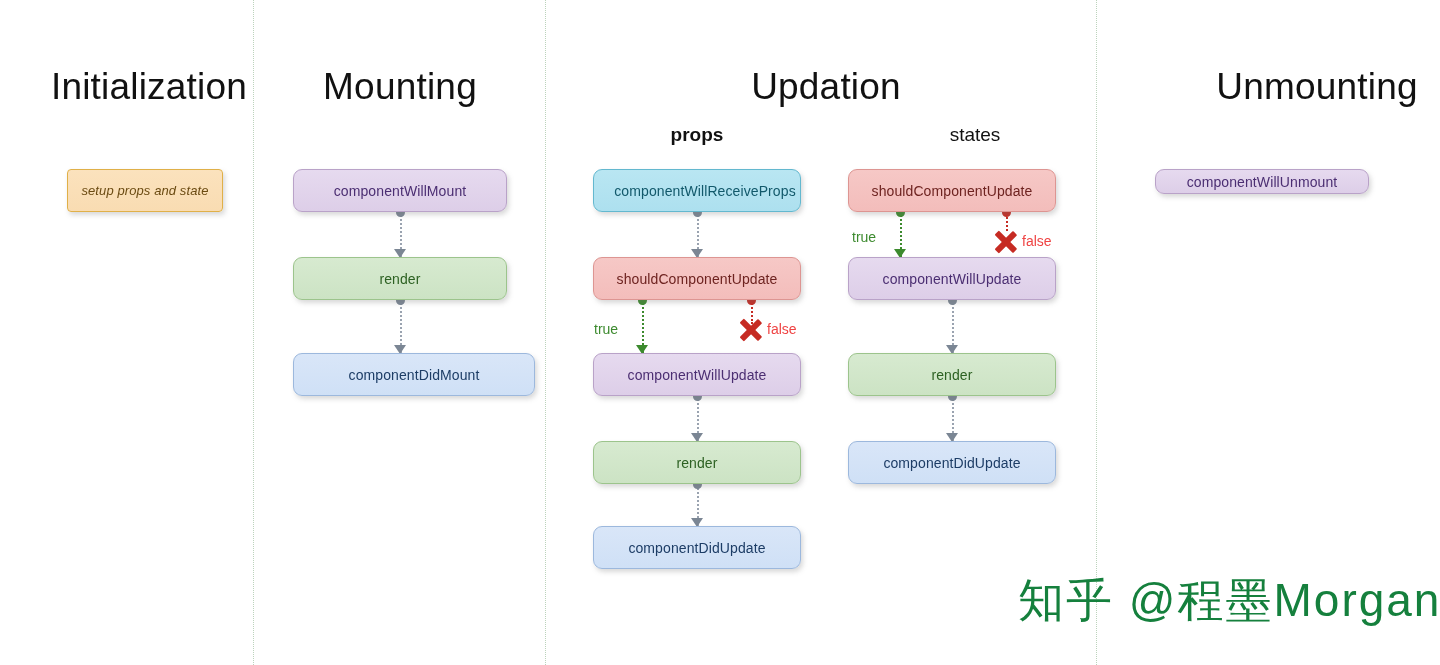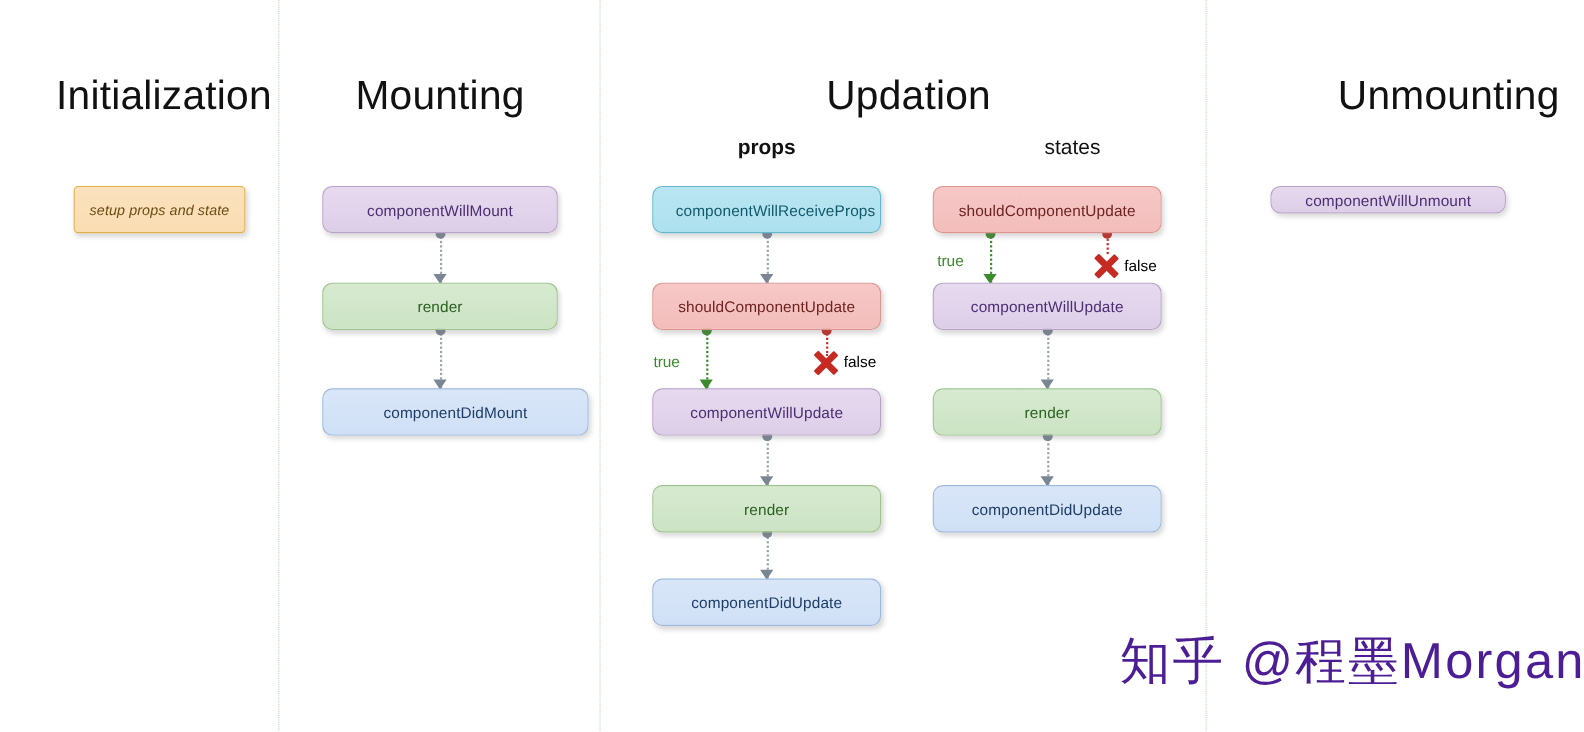--- a/index.html
+++ b/index.html
@@ -133,21 +133,21 @@
   }
   .conn.green-stem .arrow { border-top-color: #3c8a2e; }
 
   
   .branch-label {
     position: absolute;
     font-size: 14px;
     white-space: nowrap;
   }
   .branch-label.true-label  { color: #3c8a2e; }
-  .branch-label.false-label { color: #000000; }
+  .branch-label.false-label { color: #ef4444; }
 
   
   .x-mark {
     position: absolute;
     width: 26px;
     height: 26px;
   }
   .x-mark::before,
   .x-mark::after {
     content: "";
@@ -161,21 +161,21 @@
     background: #c62b23;
     border-radius: 1px;
   }
   .x-mark::before { transform: rotate(45deg); }
   .x-mark::after  { transform: rotate(-45deg); }
 
   
   .watermark {
     position: absolute;
     font-size: 46px;
-    color: #4c1d95;
+    color: #15803d;
     letter-spacing: 2px;
     white-space: nowrap;
     user-select: none;
   }
 </style>
 </head>
 <body>
 
 <div id="stage">
 

